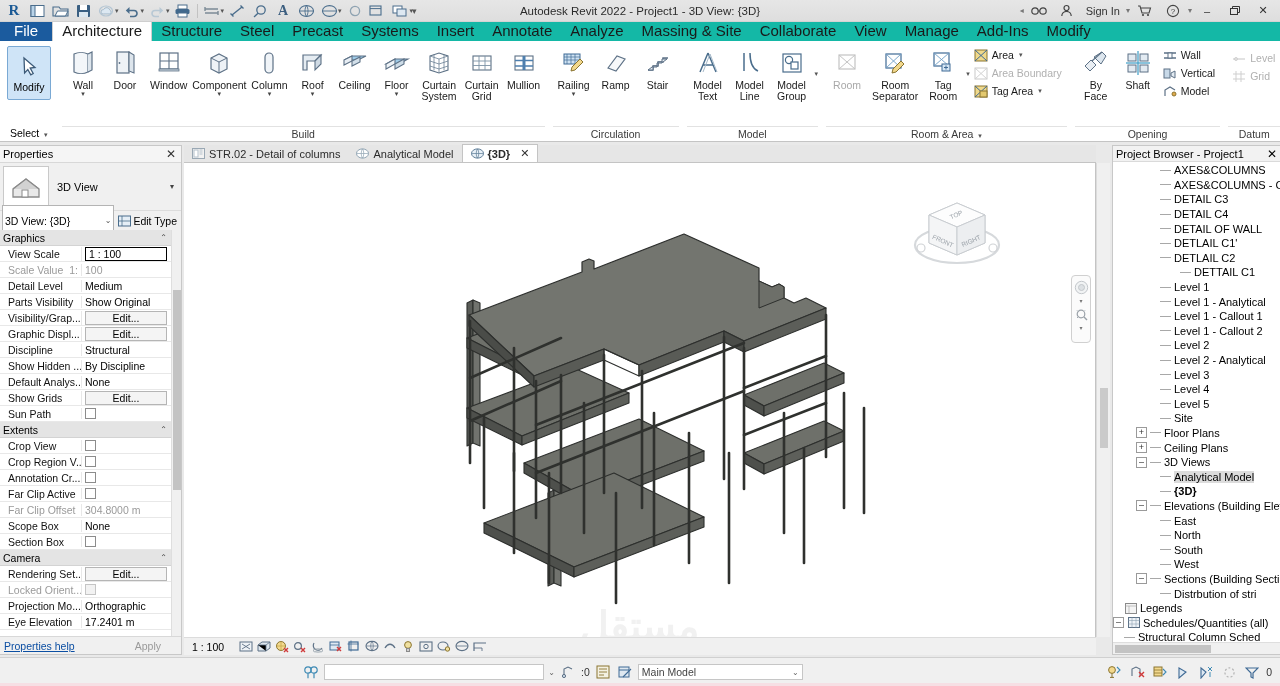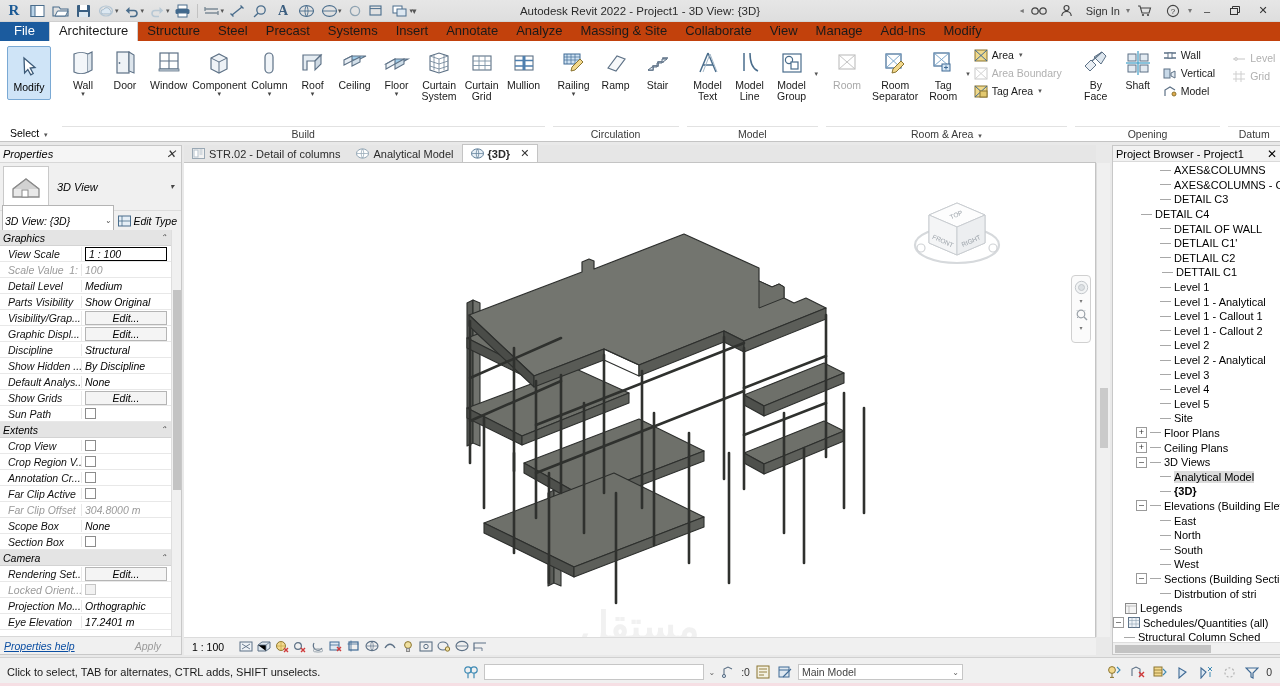--- a/index.html
+++ b/index.html
@@ -33,21 +33,21 @@
     pointer-events:none;
   }
   .title-right { margin-left:auto; display:flex; align-items:center; gap:2px; padding-right:4px; }
   .signin { font-size:11px; color:#333; padding:0 4px; cursor:pointer; }
   .wbtn { width:26px; height:20px; display:flex; align-items:center; justify-content:center;
           font-size:11px; color:#333; cursor:pointer; }
 
   
   .ribbon-tabs {
     position:absolute; left:0; top:22px; width:1280px; height:19px;
-    background:#c2410c; display:flex; align-items:flex-end; font-size:13px;
+    background:#14b8a6; display:flex; align-items:flex-end; font-size:15px;
   }
   .rtab { padding:2px 9px 3px 9px; cursor:pointer; color:#1a1a1a; line-height:14px; white-space:nowrap;}
   .rtab.file { background:#1b5b9e; color:#fff; padding:2px 14px 3px 14px; }
   .rtab.active { background:#fff; border-left:1px solid #cfcfcf; border-right:1px solid #cfcfcf;
                  border-top:1px solid #cfcfcf; }
 
   
   .ribbon {
     position:absolute; left:0; top:41px; width:1280px; height:101px;
     background:#fff; border-bottom:1px solid #c4c4c4;
@@ -87,21 +87,21 @@
     display:flex; flex-direction:column; align-items:center; justify-content:center;
     border-radius:2px; cursor:pointer; margin:2px 3px 0 3px;
   }
   .modify-btn .lb { font-size:10.5px; margin-top:1px; }
   .select-lbl { font-size:10.5px; padding-left:6px; height:15px; line-height:15px; cursor:pointer; }
 
   
   .props {
     position:absolute; left:0; top:145px; width:182px; height:510px;
     background:#f0f0f0; border:1px solid #c8c8c8; border-left:none;
-    display:flex; flex-direction:column;font-style:italic;
+    display:flex; flex-direction:column;
   }
   .props-hd {
     height:17px; background:#f5f5f5; border-bottom:1px solid #d8d8d8;
     display:flex; align-items:center; padding:0 3px; font-size:11px;
   }
   .props-hd .x { margin-left:auto; cursor:pointer; font-size:12px; color:#333; padding:0 2px;}
   .prop-type {
     display:flex; align-items:center; height:48px; background:#f0f0f0; padding:3px;
     border-bottom:1px solid #dcdcdc;
   }
@@ -1247,37 +1247,37 @@
           <span class="tlbl">AXES&amp;COLUMNS</span>
         </div>
       <div class="tnode" style="padding-left:47px;">
           <span class="leafline"></span>
           <span class="tlbl">AXES&amp;COLUMNS - C…</span>
         </div>
       <div class="tnode" style="padding-left:47px;">
           <span class="leafline"></span>
           <span class="tlbl">DETAIL C3</span>
         </div>
-      <div class="tnode" style="padding-left:28px;">
+      <div class="tnode" style="padding-left:47px;">
           <span class="leafline"></span>
           <span class="tlbl">DETAIL C4</span>
         </div>
       <div class="tnode" style="padding-left:47px;">
           <span class="leafline"></span>
           <span class="tlbl">DETAIL OF WALL</span>
         </div>
       <div class="tnode" style="padding-left:47px;">
           <span class="leafline"></span>
           <span class="tlbl">DETLAIL C1'</span>
         </div>
       <div class="tnode" style="padding-left:47px;">
           <span class="leafline"></span>
           <span class="tlbl">DETLAIL C2</span>
         </div>
-      <div class="tnode" style="padding-left:49px;">
+      <div class="tnode" style="padding-left:67px;">
           <span class="leafline"></span>
           <span class="tlbl">DETTAIL C1</span>
         </div>
       <div class="tnode" style="padding-left:47px;">
           <span class="leafline"></span>
           <span class="tlbl">Level 1</span>
         </div>
       <div class="tnode" style="padding-left:47px;">
           <span class="leafline"></span>
           <span class="tlbl">Level 1 - Analytical</span>
@@ -1390,21 +1390,20 @@
           <span class="leafline"></span>
           <span class="tlbl">Structural Column Sched</span>
         </div>
     </div>
     <div class="br-hscroll">
       <div class="br-hthumb"></div>
     </div>
   </div>
 
   <div class="statusbar">
-    <span class="sb-msg">Click to select, TAB for alternates, CTRL adds, SHIFT unselects.</span>
     <span class="sb-spacer"></span>
     <span class="sb-small">
       <svg width="16" height="15" viewBox="0 0 16 15">
           <circle cx="5" cy="5" r="3.2" fill="none" stroke="#3f8bb5" stroke-width="1.2"></circle>
           <circle cx="11" cy="5" r="3.2" fill="none" stroke="#3f8bb5" stroke-width="1.2"></circle>
           <path d="M5 8.2v5M11 8.2v5" stroke="#3f8bb5" stroke-width="1.2"></path>
         </svg>
     </span>
     <span class="sb-field"></span>
     <span style="font-size:8px;color:#666;">⌄</span>

